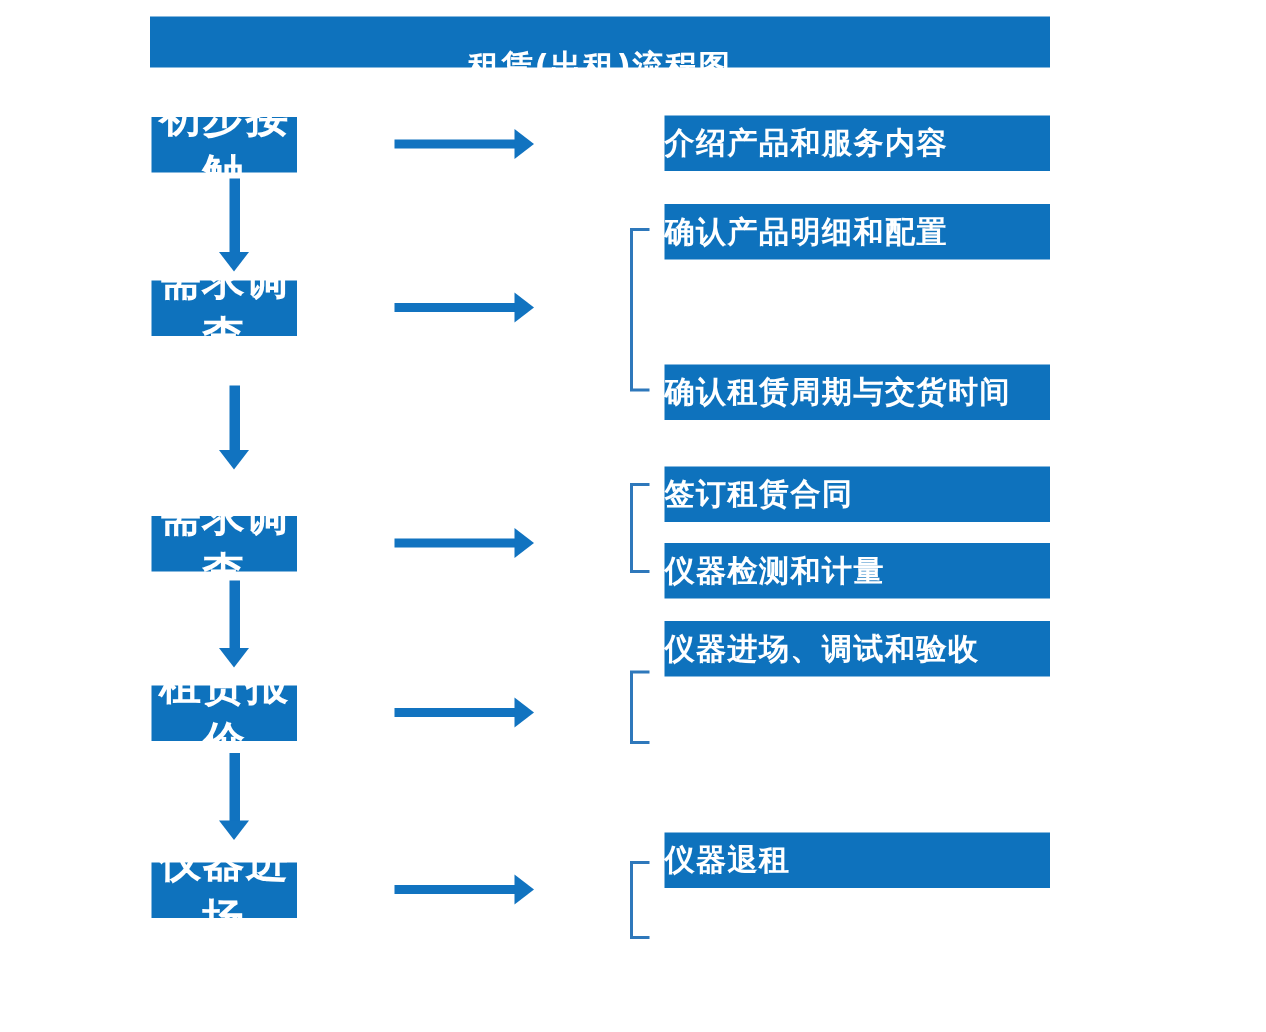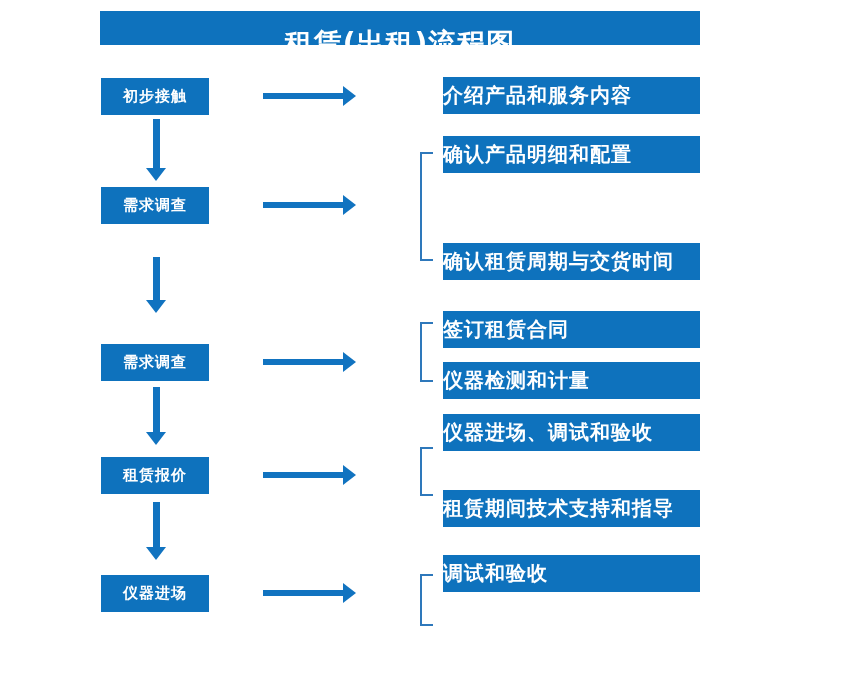--- a/index.html
+++ b/index.html
@@ -16,27 +16,27 @@
     position:relative;overflow:hidden;
   }
   .canvas{position:absolute;left:0;top:0;width:844px;height:688px;background:#ffffff;}
 
   .title-bar{
     position:absolute;left:100px;top:11px;width:600px;height:34px;
     background:var(--box-blue);
     display:flex;align-items:center;justify-content:center;
   }
   .title-text{
-    color:var(--text-white);font-size:28px;font-weight:bold;letter-spacing:1px;margin-top:31px;
+    color:var(--text-white);font-size:21px;font-weight:bold;letter-spacing:1px;margin-top:31px;
   }
 
   .step{
-    position:absolute;left:101px;width:108px;height:37px;
+    position:absolute;left:101px;width:97px;height:37px;
     background:var(--box-blue);color:var(--text-white);
-    font-size:15px;font-weight:bold;letter-spacing:1px;
+    font-size:28px;font-weight:bold;letter-spacing:1px;
     display:flex;align-items:center;justify-content:center;text-align:center;
   }
 
   .detail{
     position:absolute;left:443px;width:257px;height:37px;
     background:var(--box-blue);color:var(--text-white);
     font-size:20px;font-weight:bold;letter-spacing:1px;
     display:flex;align-items:center;
     padding-left:0;
   }
@@ -126,16 +126,15 @@
   <div class="bracket" style="top:322px;height:60px"></div>
   <div class="bracket" style="top:447px;height:49px"></div>
   <div class="bracket" style="top:574px;height:52px"></div>
 
   <div class="detail" style="top:77px">介绍产品和服务内容</div>
   <div class="detail" style="top:136px">确认产品明细和配置</div>
   <div class="detail" style="top:243px">确认租赁周期与交货时间</div>
   <div class="detail" style="top:311px">签订租赁合同</div>
   <div class="detail" style="top:362px">仪器检测和计量</div>
   <div class="detail" style="top:414px">仪器进场、调试和验收</div>
-  <div class="detail" style="top:490px">租赁期间技术支持和指导</div>
-  <div class="detail" style="top:555px">调试和验收</div>
+  <div class="detail" style="top:555px">仪器退租</div>
 
 </div>
 
 </body></html>

